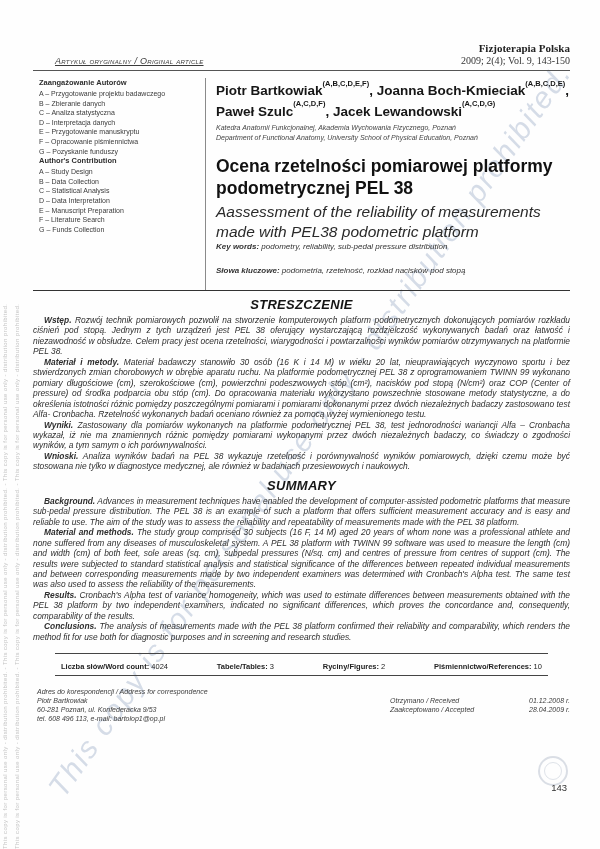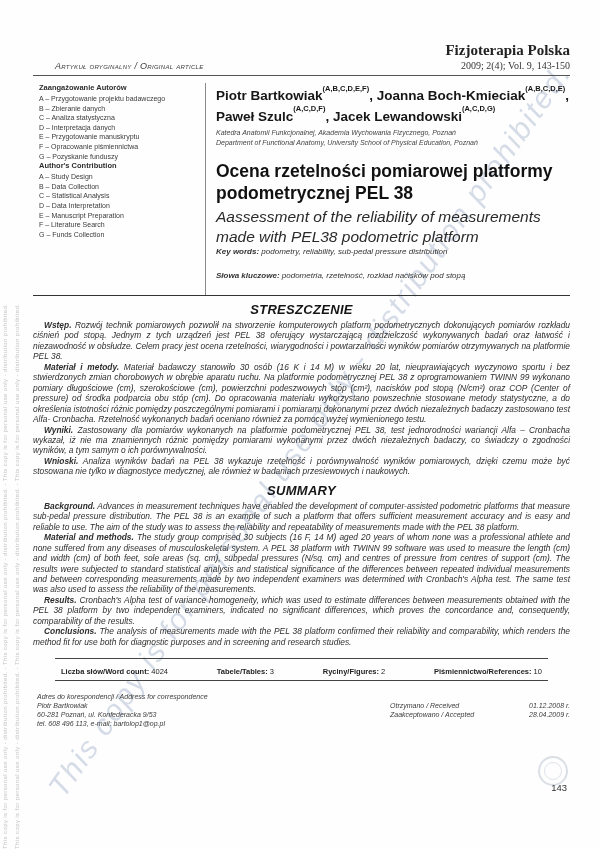--- a/index.html
+++ b/index.html
@@ -38,24 +38,24 @@
     content:"";position:absolute;left:4px;top:4px;right:4px;bottom:4px;
     border:1px solid rgba(175,185,200,.4);border-radius:50%;
   }
   
   .content{position:absolute;left:33px;top:0;width:537px;}
   
   .hdr{display:flex;justify-content:space-between;align-items:flex-end;
        margin-top:42px;padding-bottom:4px;}
   .hdr-type{
     font-variant:small-caps;font-style:italic;font-size:9px;
-    color:#3a3a3a;padding-left:22px;letter-spacing:.3px;
+    color:#3a3a3a;padding-left:22px;letter-spacing:.3px;text-decoration:underline;
   }
   .hdr-journal{text-align:right;font-family:"Liberation Serif",serif;}
-  .hdr-journal .jname{font-weight:bold;font-size:15px;color:#222;}
+  .hdr-journal .jname{font-weight:bold;font-size:11px;color:#222;}
   .hdr-journal .jissue{font-size:10px;color:#333;margin-top:1px;}
   .rule{border:none;border-top:1px solid #555;margin:0;}
   .rule.dark{border-top:1px solid #333;}
   
   .twocol{display:flex;min-height:212px;padding-top:7px;}
   .aside{width:172px;flex:none;padding-left:6px;box-sizing:border-box;}
   .aside .cap{font-size:7.5px;font-weight:bold;color:#2e2e2e;margin:0 0 2px 0;}
   .aside .cap.second{margin-top:0;}
   .c-item{font-size:7px;line-height:9.6px;color:#3a3a3a;
           width:132px;padding-left:13px;text-indent:-13px;}

